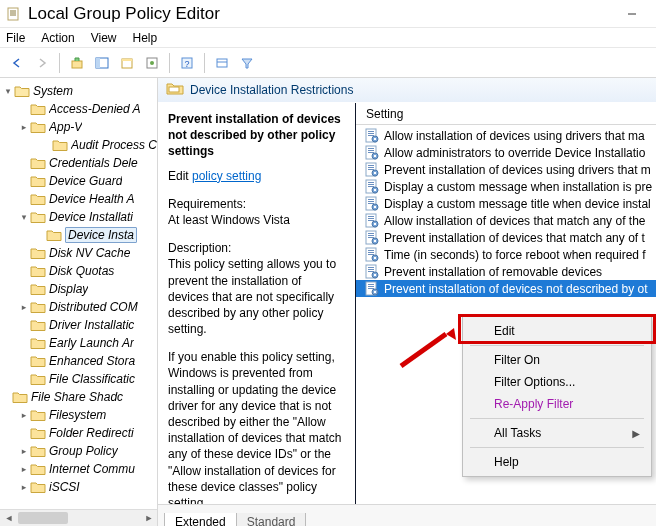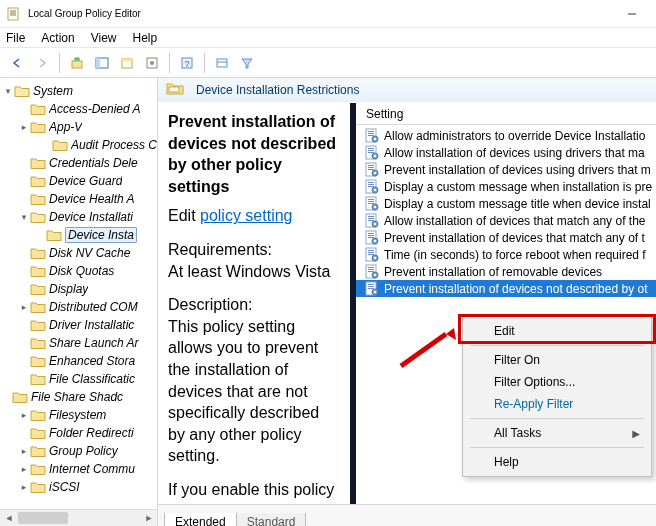--- a/index.html
+++ b/index.html
@@ -20,21 +20,21 @@
     display: flex;
     align-items: center;
     padding: 0 6px;
     border-bottom: 1px solid #e8e8e8;
   }
   .titlebar .app-icon {
     width: 16px; height: 16px;
     margin-right: 6px;
     display: inline-flex; align-items:center; justify-content:center;
   }
-  .titlebar .title { flex: 1; font-size: 10px; color:#000; }
+  .titlebar .title { flex: 1; font-size: 17px; color:#000; }
   .titlebar .winbtn {
     width: 36px; height: 28px; display:flex; align-items:center; justify-content:center;
     color:#555;
   }
   
   .menubar {
     height: 20px;
     display:flex;
     align-items:center;
     padding: 0 6px;
@@ -108,40 +108,40 @@
     overflow:hidden;
     position:relative;
   }
   .header-strip {
     background:#fff;
     border-bottom:1px solid #d8d8d8;
     height:24px;
     display:flex;
     align-items:center;
     padding: 0 8px;
-    gap:12px;
+    gap:6px;
   }
   .header-strip .bg {
     position:absolute; left:0; top:0; height:24px; width:100%;
     background: linear-gradient(#f5f9fd,#e8f0fa);
   }
   .header-strip > * { position:relative; z-index:1; }
   .header-strip .hlabel { font-size:12px; color:#003a6e; }
   .content {
     flex:1;
     display:flex;
     overflow:hidden;
     border-top:1px solid #fff;
   }
   .desc {
     width: 198px;
     padding: 8px 10px 8px 10px;
-    border-right: 6px solid #0f172a;
+    border-right: 1px solid #0f172a;
     overflow:hidden;
-    font-size:16px;
+    font-size:12px;
     line-height:1.35;
   }
   .desc .policy-name { font-weight:bold; margin-bottom:8px; }
   .desc a { color:#0066cc; text-decoration:underline; }
   .list {
     flex:1;
     overflow:hidden;
     position:relative;
   }
   .list .colhead {
@@ -207,21 +207,21 @@
     padding:3px;
     z-index:50;
   }
   .ctxitem {
     height:22px;
     display:flex; align-items:center;
     padding: 0 22px 0 28px;
     font-size:12px;
     position:relative;
   }
-  .ctxitem.disabled { color:#0369a1; }
+  .ctxitem.disabled { color:#a21caf; }
   .ctxsep { height:1px; background:#d0d0d0; margin:3px 4px; }
   .ctxitem .sub { position:absolute; right:8px; font-size:10px; color:#555;}
   .ctxhilite {
     position:absolute;
     border: 3px solid #d40000;
     left: 458px;
     top: 314px;
     width: 198px;
     height: 30px;
     z-index:60;
@@ -461,21 +461,21 @@
           </span>
           <span class="label">Driver Installatic</span>
         </div>
         <div class="node" style="padding-left: 18px;">
           <span class="twist"></span>
           <span class="folder">
             <svg width="16" height="14">
               <path d="M1 3 h5 l1.5 1.5 h7.5 v8 h-14 Z" fill="#fce39b" stroke="#caa63d"></path>
             </svg>
           </span>
-          <span class="label">Share Launch Ar</span>
+          <span class="label">Early Launch Ar</span>
         </div>
         <div class="node" style="padding-left: 18px;">
           <span class="twist"></span>
           <span class="folder">
             <svg width="16" height="14">
               <path d="M1 3 h5 l1.5 1.5 h7.5 v8 h-14 Z" fill="#fce39b" stroke="#caa63d"></path>
             </svg>
           </span>
           <span class="label">Enhanced Stora</span>
         </div>
@@ -588,34 +588,34 @@
               <span class="ricon">
                 <svg width="16" height="16">
                   <rect x="2" y="1" width="10" height="13" fill="#fff" stroke="#8aa8c8"></rect>
                   <rect x="4" y="3" width="6" height="1" fill="#6a8fc0"></rect>
                   <rect x="4" y="5" width="6" height="1" fill="#6a8fc0"></rect>
                   <rect x="4" y="7" width="6" height="1" fill="#6a8fc0"></rect>
                   <circle cx="11" cy="11" r="3" fill="#7aa6d8" stroke="#4a77aa"></circle>
                   <rect x="10" y="10" width="2" height="2" fill="#fff"></rect>
                 </svg>
               </span>
+              <span>Allow installation of devices using drivers that ma</span>
+            </div>
+            <div class="row">
+              <span class="ricon">
+                <svg width="16" height="16">
+                  <rect x="2" y="1" width="10" height="13" fill="#fff" stroke="#8aa8c8"></rect>
+                  <rect x="4" y="3" width="6" height="1" fill="#6a8fc0"></rect>
+                  <rect x="4" y="5" width="6" height="1" fill="#6a8fc0"></rect>
+                  <rect x="4" y="7" width="6" height="1" fill="#6a8fc0"></rect>
+                  <circle cx="11" cy="11" r="3" fill="#7aa6d8" stroke="#4a77aa"></circle>
+                  <rect x="10" y="10" width="2" height="2" fill="#fff"></rect>
+                </svg>
+              </span>
               <span>Allow administrators to override Device Installatio</span>
-            </div>
-            <div class="row">
-              <span class="ricon">
-                <svg width="16" height="16">
-                  <rect x="2" y="1" width="10" height="13" fill="#fff" stroke="#8aa8c8"></rect>
-                  <rect x="4" y="3" width="6" height="1" fill="#6a8fc0"></rect>
-                  <rect x="4" y="5" width="6" height="1" fill="#6a8fc0"></rect>
-                  <rect x="4" y="7" width="6" height="1" fill="#6a8fc0"></rect>
-                  <circle cx="11" cy="11" r="3" fill="#7aa6d8" stroke="#4a77aa"></circle>
-                  <rect x="10" y="10" width="2" height="2" fill="#fff"></rect>
-                </svg>
-              </span>
-              <span>Allow installation of devices using drivers that ma</span>
             </div>
             <div class="row">
               <span class="ricon">
                 <svg width="16" height="16">
                   <rect x="2" y="1" width="10" height="13" fill="#fff" stroke="#8aa8c8"></rect>
                   <rect x="4" y="3" width="6" height="1" fill="#6a8fc0"></rect>
                   <rect x="4" y="5" width="6" height="1" fill="#6a8fc0"></rect>
                   <rect x="4" y="7" width="6" height="1" fill="#6a8fc0"></rect>
                   <circle cx="11" cy="11" r="3" fill="#7aa6d8" stroke="#4a77aa"></circle>
                   <rect x="10" y="10" width="2" height="2" fill="#fff"></rect>

